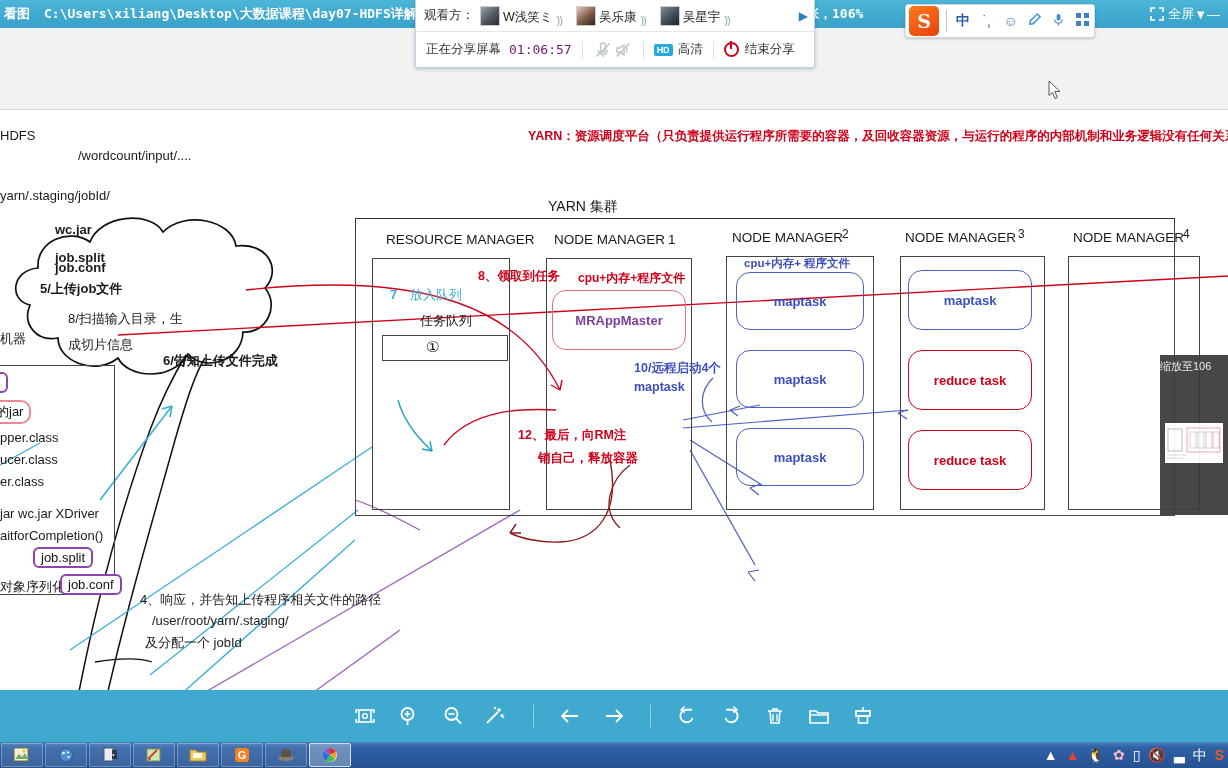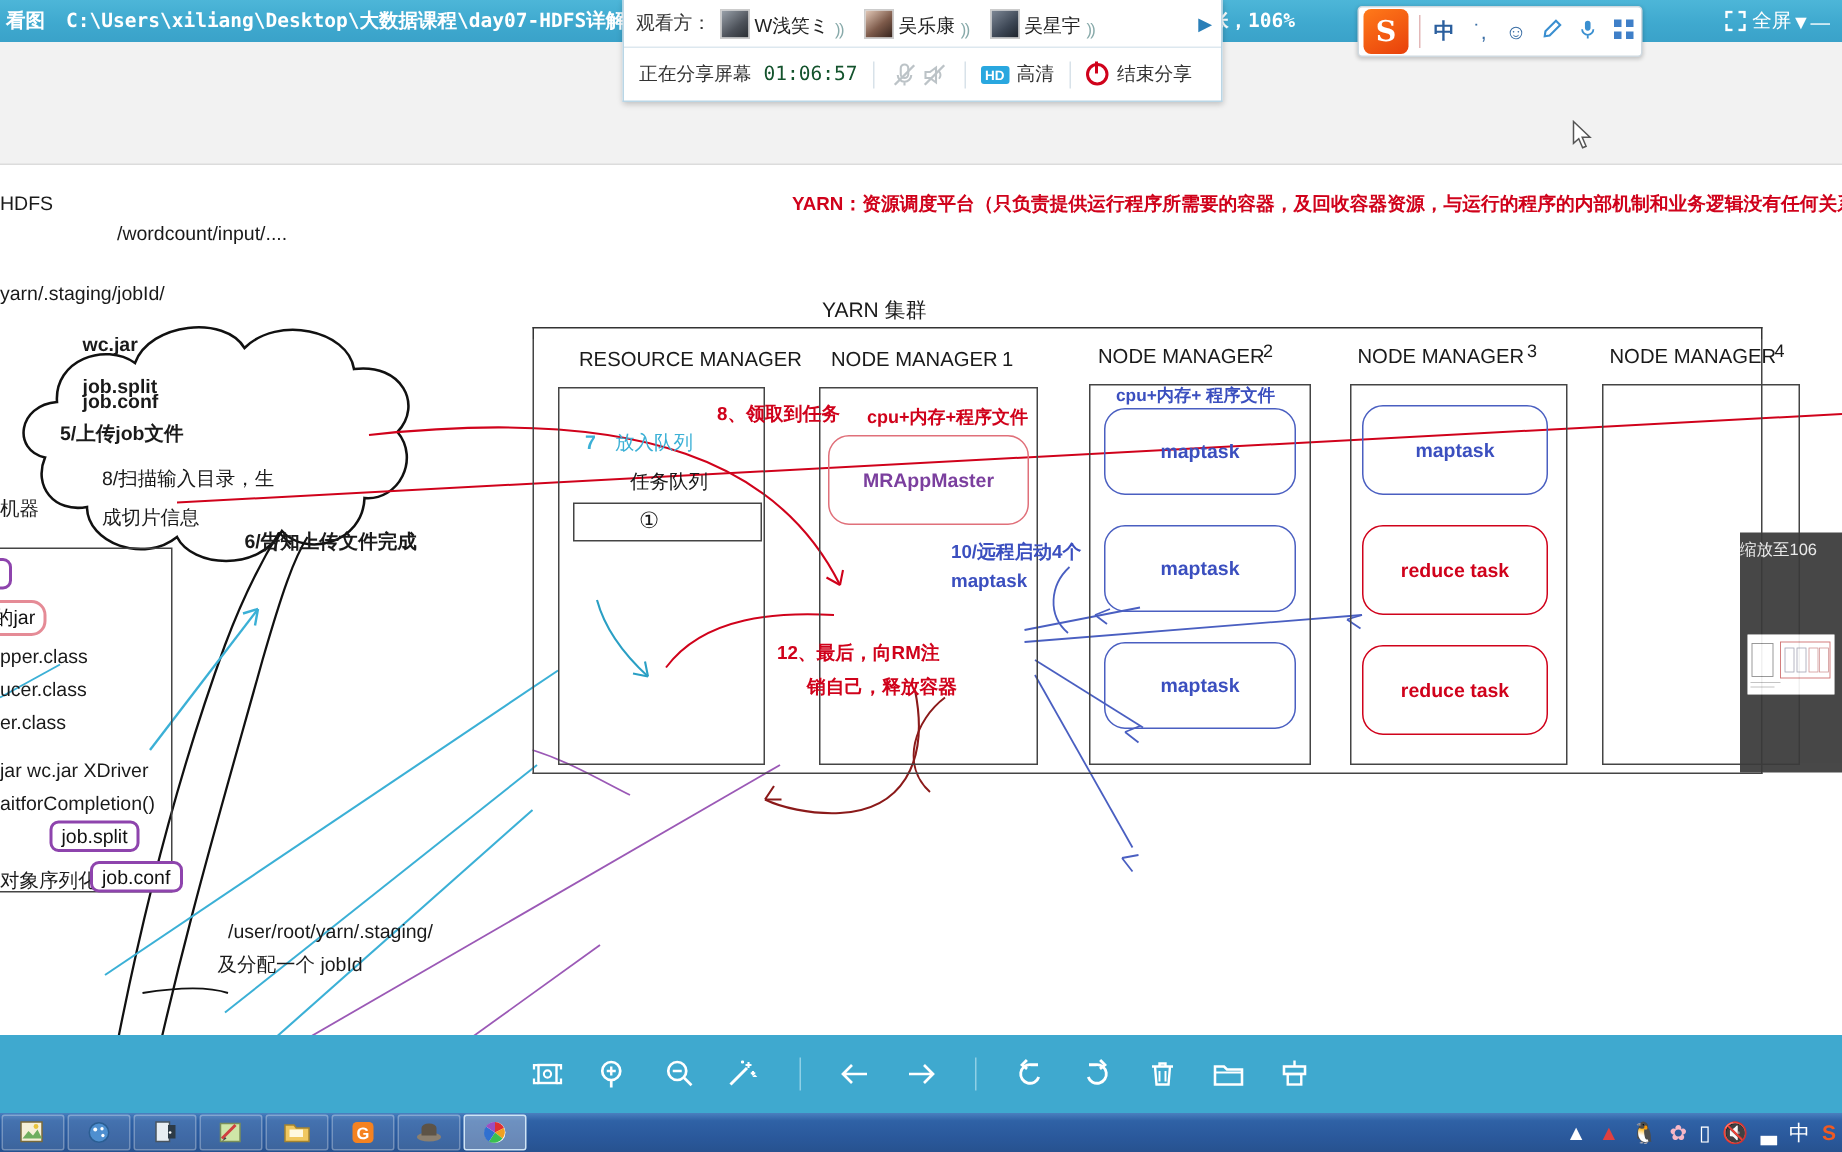--- a/index.html
+++ b/index.html
@@ -40,21 +40,21 @@
   .divider-v{ width:1px; height:18px; background:#d8e2e9; margin:0 10px; }
   .mic-ico,.spk-ico{ width:20px;height:20px; position:relative; opacity:.45;}
   .hdbadge{ background:#29a7df; color:#fff; font-size:9px; font-weight:bold;
     border-radius:2px; padding:1px 3px; margin-right:5px; letter-spacing:0; }
   .power{ width:15px;height:15px;border:2px solid #d0021b;border-radius:50%;
     position:relative; margin-right:6px; }
   .power:after{ content:""; position:absolute; left:50%; top:-3px;
     transform:translateX(-50%); width:2px; height:8px; background:#d0021b; }
   .power-wrap{ display:flex; align-items:center; color:#333; }
   .timer{ margin-left:8px; font-family:"DejaVu Sans Mono","Liberation Mono",monospace;
-    font-size:13px; color:#14532d; }
+    font-size:13px; color:#701a75; }
 
   
   .ime{
     position:absolute; left:905px; top:4px; width:190px; height:34px;
     background:#fff; border:1px solid #cfd9e0; border-radius:3px;
     display:flex; align-items:center; box-shadow:0 1px 3px rgba(0,0,0,.2); z-index:45;
   }
   .ime .logo{ width:30px;height:30px; margin:0 3px;
     background:linear-gradient(150deg,#ff7a1a,#e8400b);
     border-radius:5px; color:#fff; font-weight:bold; font-size:19px;
@@ -313,20 +313,21 @@
   <div class="pill pinkp" style="left:-25px;top:290px;">程的jar</div>
   <span class="lbl" style="left:0px;top:320px;">pper.class</span>
   <span class="lbl" style="left:0px;top:342px;">ucer.class</span>
   <span class="lbl" style="left:0px;top:364px;">er.class</span>
   <span class="lbl" style="left:0px;top:396px;">jar wc.jar XDriver</span>
   <span class="lbl" style="left:0px;top:418px;">aitforCompletion()</span>
   <div class="pill" style="left:33px;top:437px;">job.split</div>
   <span class="lbl" style="left:0px;top:468px;">对象序列化</span>
   <div class="pill" style="left:60px;top:464px;">job.conf</div>
 
+  <span class="lbl" style="left:140px;top:481px;">4、响应，并告知上传程序相关文件的路径</span>
   <span class="lbl" style="left:152px;top:503px;">/user/root/yarn/.staging/</span>
   <span class="lbl" style="left:145px;top:524px;">及分配一个 jobId</span>
 
   <span class="lbl bold red" style="left:528px;top:18px;font-size:12.5px;">YARN：资源调度平台（只负责提供运行程序所需要的容器，及回收容器资源，与运行的程序的内部机制和业务逻辑没有任何关系）</span>
   <span class="lbl" style="left:548px;top:88px;font-size:14px;">YARN  集群</span>
 
   <div style="position:absolute;left:355px;top:108px;width:820px;height:8px;border-top:1.6px solid #333;border-left:1.6px solid #333;border-right:1.6px solid #333;"></div>
   <div class="box" style="left:355px;top:116px;width:820px;height:290px;border-top:none;"></div>
 
   <span class="lbl" style="left:386px;top:122px;font-size:13.5px;">RESOURCE MANAGER</span>

